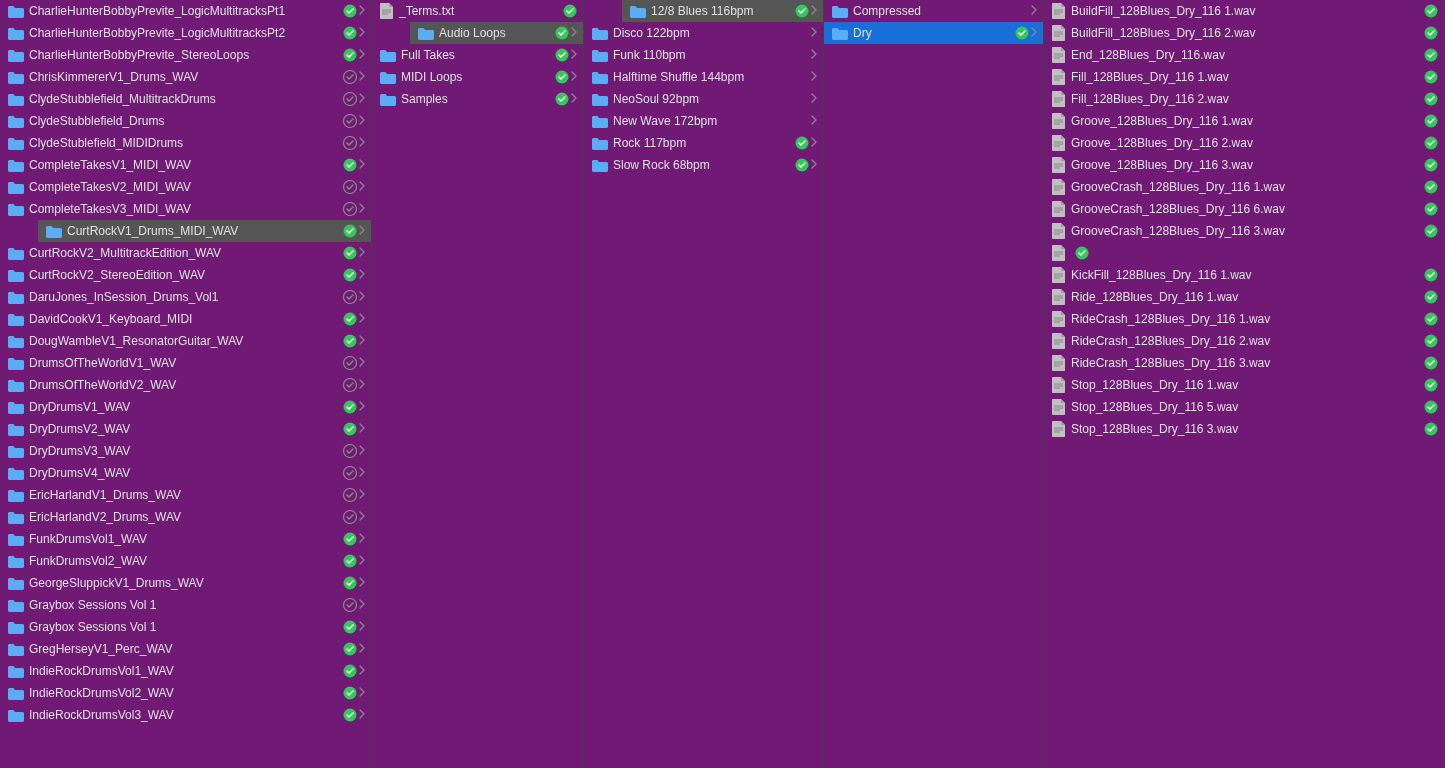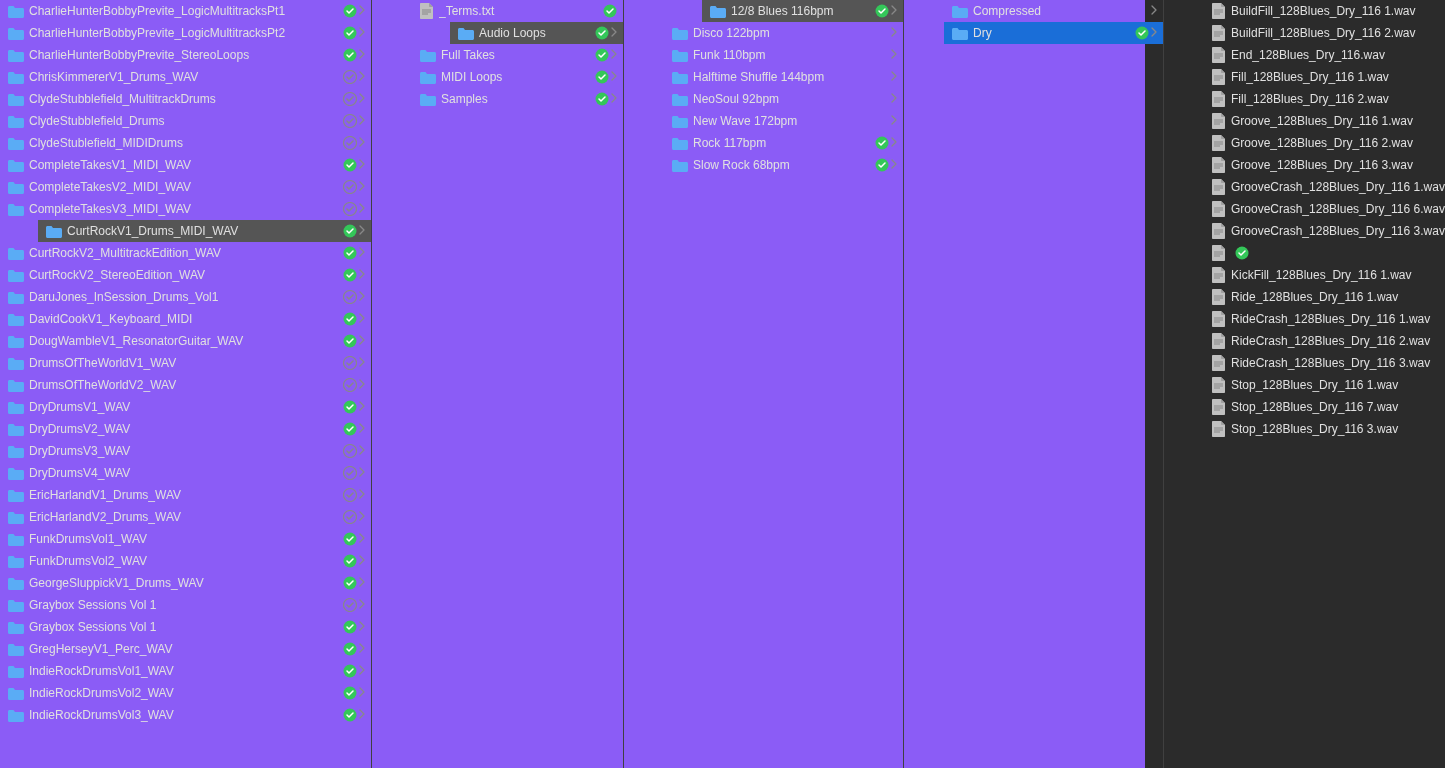--- a/index.html
+++ b/index.html
@@ -7,24 +7,23 @@
       font-family: -apple-system, BlinkMacSystemFont, 'Helvetica Neue', Arial, sans-serif;
       font-size: 12px;
       background: #2b2b2b;
       color: #e0e0e0;
       overflow: hidden;
       width: 1445px;
       height: 768px;
     }
     .finder-window {
       display: flex;
-      width: 1145px;
+      width: 1445px;
       height: 768px;
-      background: #8b5cf6;
-      gap: 40px;
+      background: #701a75;
     }
     .column {
       border-right: 1px solid #404040;
       overflow-y: auto;
       overflow-x: hidden;
       height: 100%;
       flex-shrink: 0;
     }
     .column-1 { width: 372px; }
     .column-2 { width: 212px; }
@@ -1081,21 +1080,21 @@
         </span>
       </div>
       <div class="item">
         <span class="file-icon"><svg width="14" height="16" viewBox="0 0 14 16" fill="none" xmlns="http://www.w3.org/2000/svg">
     <path d="M1 0H9L13 4V15C13 15.55 12.55 16 12 16H1C0.45 16 0 15.55 0 15V1C0 0.45 0.45 0 1 0Z" fill="#c0c0c0"></path>
     <path d="M9 0L13 4H10C9.45 4 9 3.55 9 3V0Z" fill="#a0a0a0"></path>
     <line x1="2" y1="7" x2="11" y2="7" stroke="#888" stroke-width="1"></line>
     <line x1="2" y1="9" x2="11" y2="9" stroke="#888" stroke-width="1"></line>
     <line x1="2" y1="11" x2="8" y2="11" stroke="#888" stroke-width="1"></line>
   </svg></span>
-        <span class="item-name">Stop_128Blues_Dry_116 7.wav</span>
+        <span class="item-name">Stop_128Blues_Dry_116 5.wav</span>
         <span class="status-icon">
           <svg width="14" height="14" viewBox="0 0 14 14">
             <circle cx="7" cy="7" r="6.5" fill="#34c759"></circle>
             <path d="M4 7l2 2 4-4" stroke="white" stroke-width="1.5" fill="none" stroke-linecap="round" stroke-linejoin="round"></path>
           </svg>
         </span>
       </div>
       <div class="item">
         <span class="file-icon"><svg width="14" height="16" viewBox="0 0 14 16" fill="none" xmlns="http://www.w3.org/2000/svg">
     <path d="M1 0H9L13 4V15C13 15.55 12.55 16 12 16H1C0.45 16 0 15.55 0 15V1C0 0.45 0.45 0 1 0Z" fill="#c0c0c0"></path>

